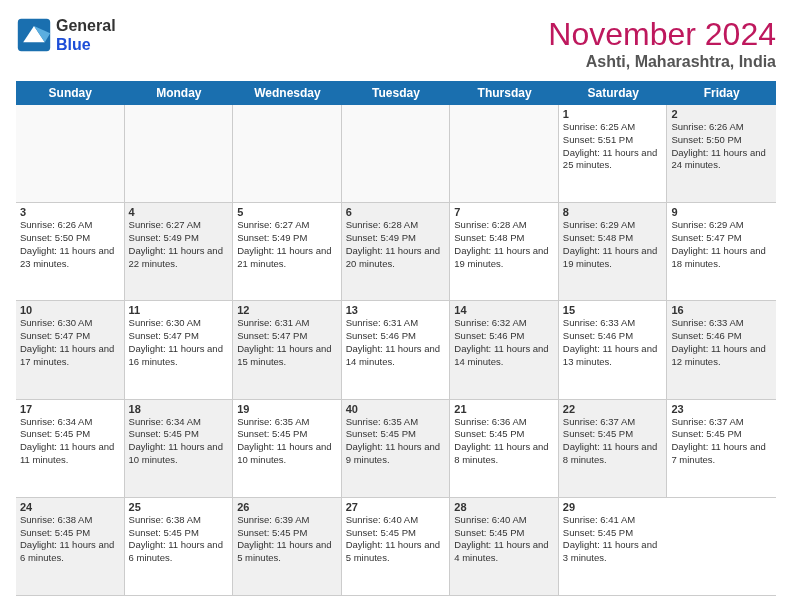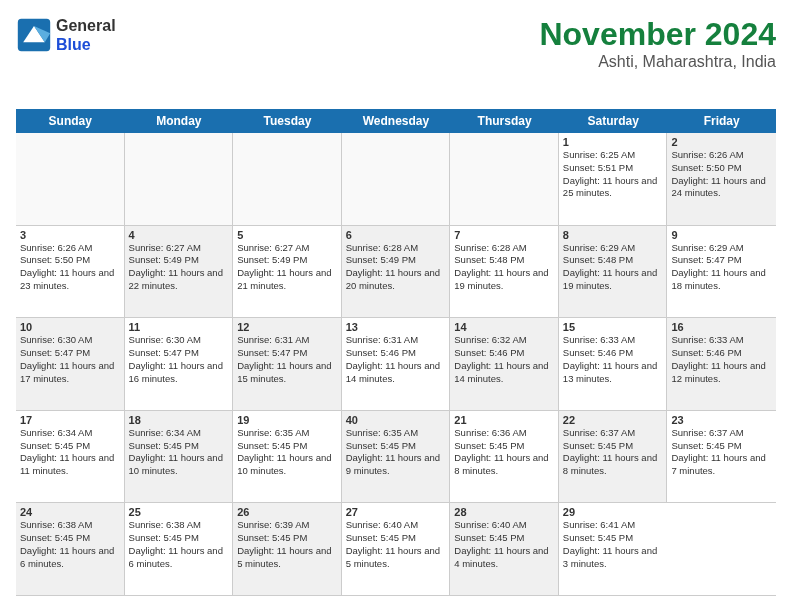--- a/index.html
+++ b/index.html
@@ -36,37 +36,37 @@
     .logo-icon {
       width: 36px;
       height: 36px;
       margin-right: 4px;
     }
     .title-block {
       text-align: right;
     }
     .main-title {
       font-size: 32px;
-      font-weight: bold;
-      color: #15803d;
+      font-weight: normal;
+      color: #be185d;
     }
     .subtitle {
       font-size: 16px;
       color: #555;
+      font-weight: bold;
     }
     .calendar {
       flex: 1;
       display: flex;
       flex-direction: column;
     }
     .cal-header {
       display: grid;
       grid-template-columns: repeat(7, 1fr);
       background: #1a6faf;
-      margin-top: 28px;
     }
     .cal-header-cell {
       color: #fff;
       font-size: 12px;
       font-weight: bold;
       padding: 5px 4px;
       text-align: center;
     }
     .cal-body {
       flex: 1;
@@ -120,22 +120,22 @@
     <div class="title-block">
       <div class="main-title">November 2024</div>
       <div class="subtitle">Ashti, Maharashtra, India</div>
     </div>
   </div>
 
   <div class="calendar">
     <div class="cal-header" id="cal-header">
         <div class="cal-header-cell">Sunday</div>
         <div class="cal-header-cell">Monday</div>
+        <div class="cal-header-cell">Wednesday</div>
         <div class="cal-header-cell">Tuesday</div>
-        <div class="cal-header-cell">Wednesday</div>
         <div class="cal-header-cell">Thursday</div>
         <div class="cal-header-cell">Saturday</div>
         <div class="cal-header-cell">Friday</div>
       </div>
     <div class="cal-body" id="cal-body">
         <div class="cal-row">
           <div class="cal-cell empty"></div>
           <div class="cal-cell empty"></div>
           <div class="cal-cell empty"></div>
           <div class="cal-cell empty"></div>

